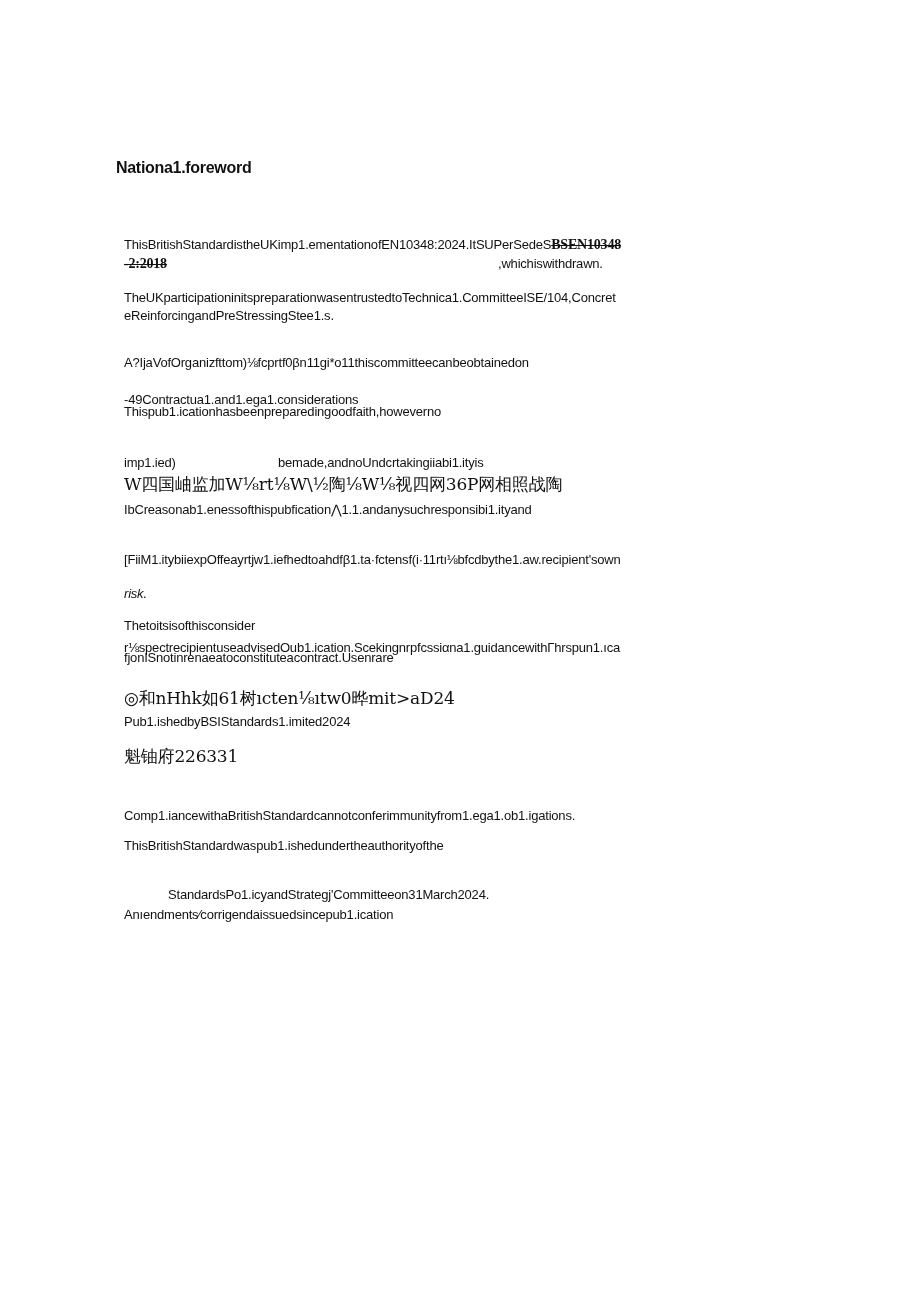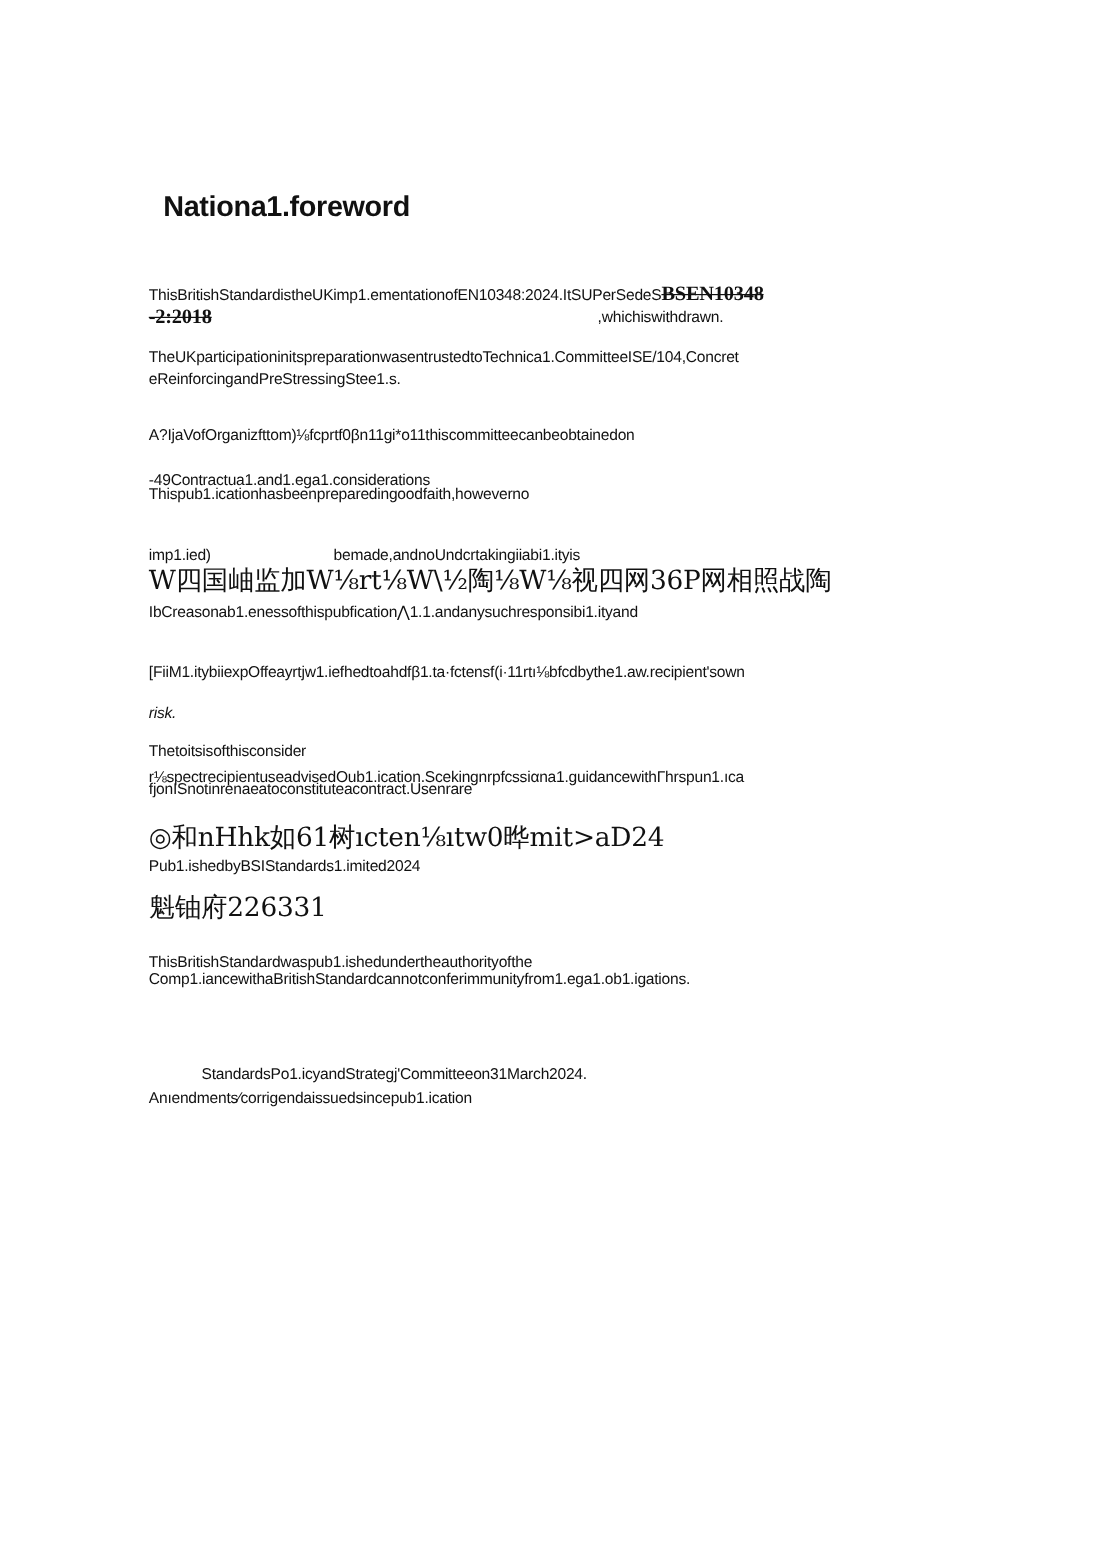--- a/index.html
+++ b/index.html
@@ -1,21 +1,21 @@
 <!DOCTYPE html>
 <html><head>
 <meta charset="utf-8">
 <style>
   html, body { margin: 0; padding: 0; background: #ffffff; }
   body { width: 920px; height: 1301px; position: relative; overflow: hidden;
          font-family: "Liberation Sans", sans-serif; color: #111; }
   .t { position: absolute; left: 124px; font-size: 13px; line-height: 17px; white-space: nowrap; letter-spacing: -0.2px; }
-  .title { position: absolute; left: 136px; top: 159px; font-size: 24px; font-weight: bold; letter-spacing: -0.3px; }
-  .serif-b { font-family: "Liberation Serif", serif; font-weight: bold; font-size: 17px; text-decoration: line-through; text-decoration-thickness: 1px; }
-  .cjk { font-family: "DejaVu Serif", serif; font-size: 22px; }
+  .title { position: absolute; left: 116px; top: 159px; font-size: 16px; font-weight: bold; letter-spacing: -0.3px; }
+  .serif-b { font-family: "Liberation Serif", serif; font-weight: bold; font-size: 14px; text-decoration: line-through; text-decoration-thickness: 1px; }
+  .cjk { font-family: "DejaVu Serif", serif; font-size: 17px; }
 </style>
 </head>
 <body>
 
 <div>
   <div class="title">Nationa1.foreword</div>
 
   <div class="t" style="top:236px;">
     <span>ThisBritishStandardistheUKimp1.ementationofEN10348:2024.ItSUPerSedeS</span><span class="serif-b">BSEN10348</span>
   </div>
@@ -43,16 +43,16 @@
   <div class="t" style="top:617px;text-align:center;">Thetoitsisofthisconsider</div>
   <div class="t" style="top:639px;">r⅛spectrecipientuseadvisedOub1.ication.Scekingnrpfcssiαna1.guidancewithΓhrspun1.ıca</div>
   <div class="t" style="top:649px;">fjonISnotinrenaeatoconstituteacontract.Usenrare</div>
 
   <div class="t cjk" style="top:690px;">◎和nHhk如61树ıcten⅛ıtw0晔mit&gt;aD24</div>
   <div class="t" style="top:713px;text-align:right;">Pub1.ishedbyBSIStandards1.imited2024</div>
 
   <div class="t cjk" style="top:748px;">魁铀府226331</div>
 
   <div class="t" style="top:807px;">Comp1.iancewithaBritishStandardcannotconferimmunityfrom1.ega1.ob1.igations.</div>
-  <div class="t" style="top:793px;">ThisBritishStandardwaspub1.ishedundertheauthorityofthe</div>
+  <div class="t" style="top:837px;">ThisBritishStandardwaspub1.ishedundertheauthorityofthe</div>
   <div class="t" style="top:886px;margin-left:44px;">StandardsPo1.icyandStrategj'Committeeon31March2024.</div>
   <div class="t" style="top:906px;">Anıendments⁄corrigendaissuedsincepub1.ication</div>
 </div>
 
 </body></html>

